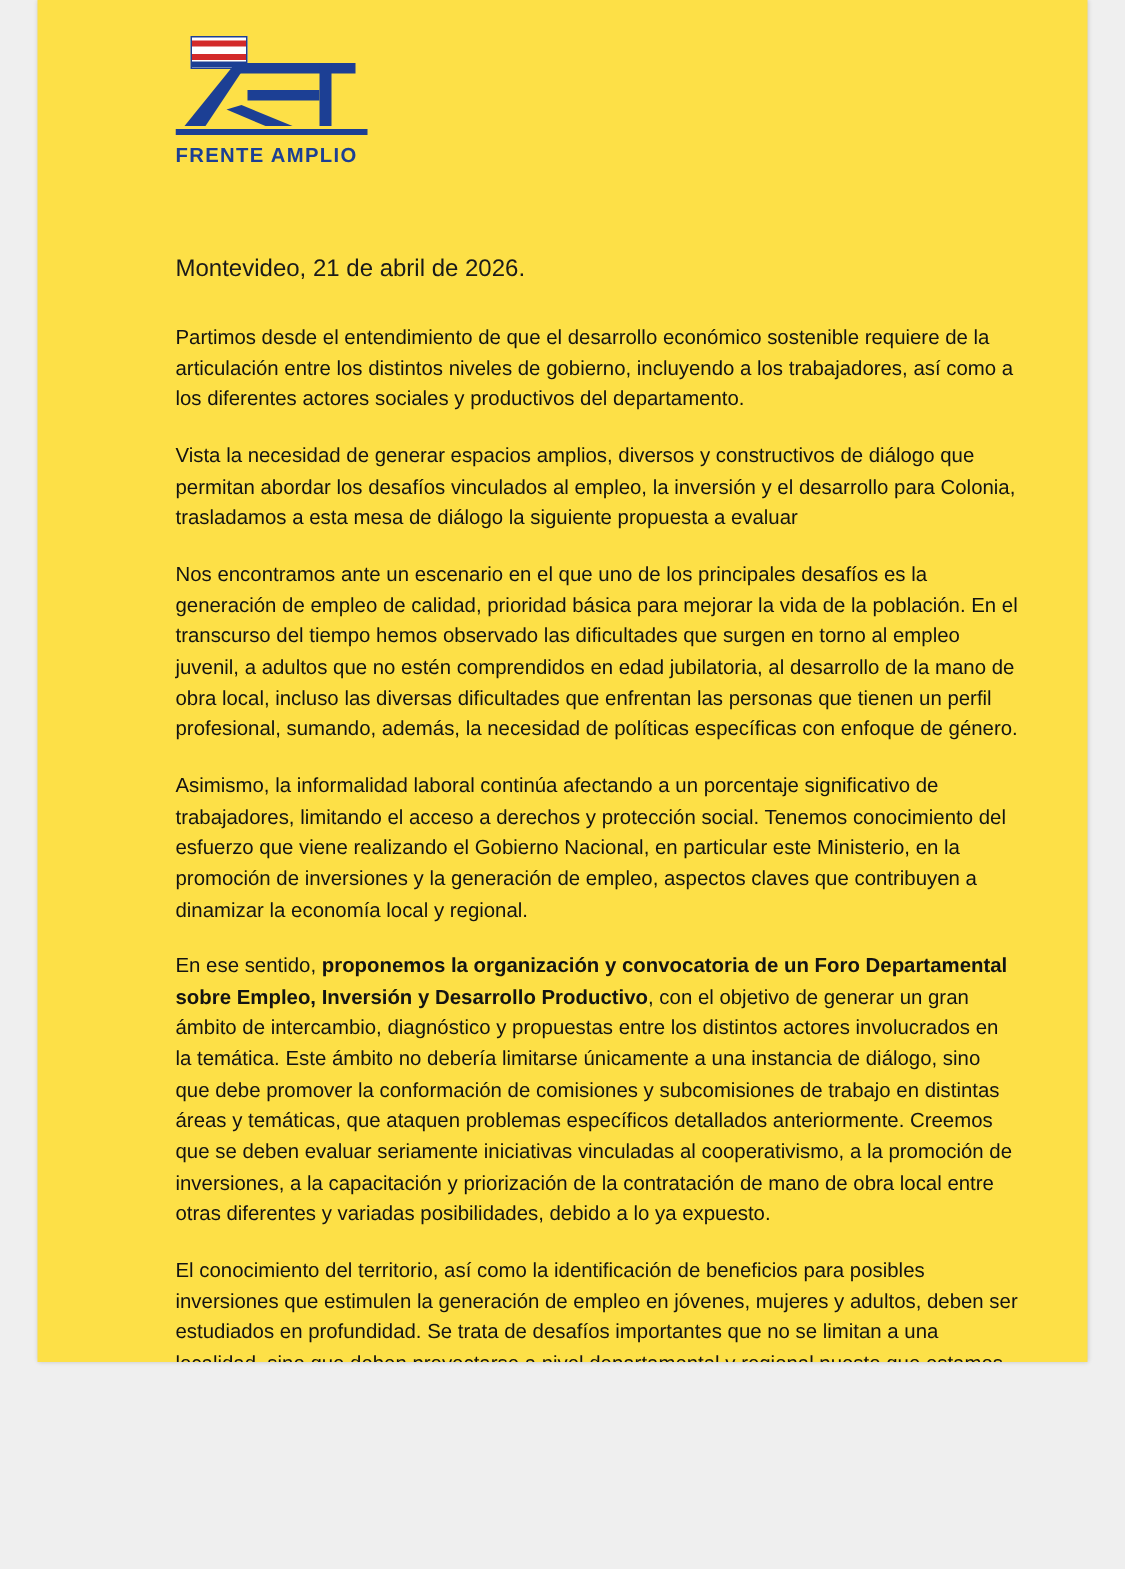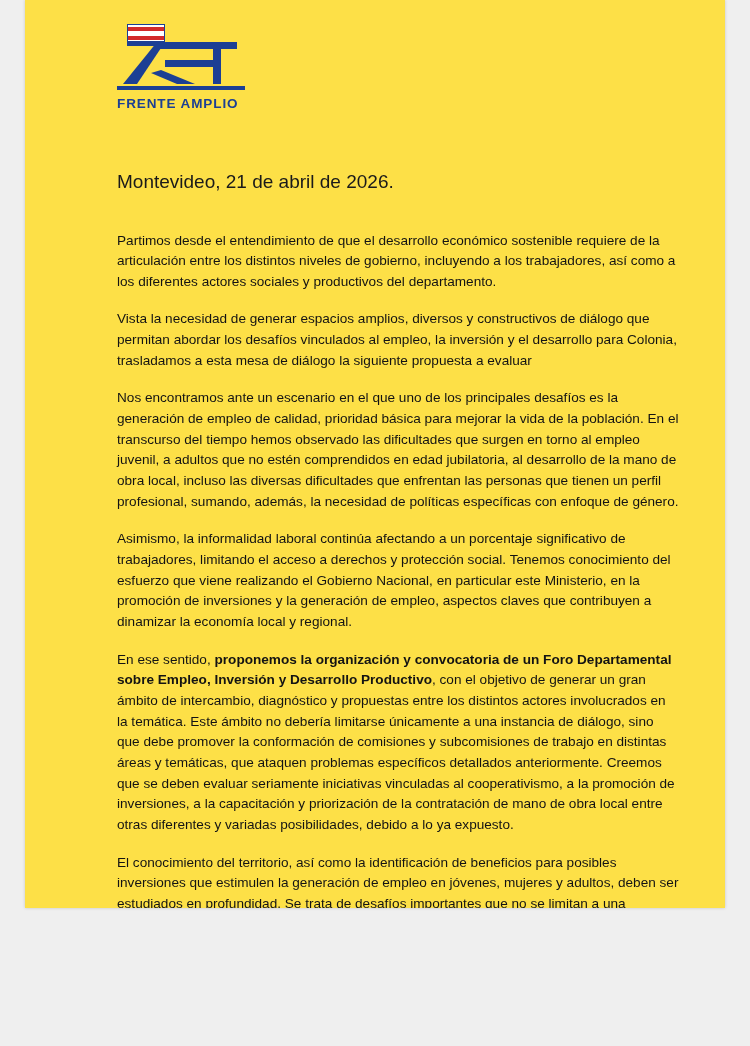--- a/index.html
+++ b/index.html
@@ -73,23 +73,23 @@
     color: #1c3f94;
     white-space: nowrap;
   }
   .body-area {
     position: absolute;
     left: 92px;
     top: 168px;
     width: 562px;
   }
   .date-line {
-    font-size: 19px;
+    font-size: 16px;
     color: #1a1a1a;
-    margin-bottom: 34px;
+    margin-bottom: 23px;
     line-height: 1.5;
   }
   p.para {
     font-size: 13.6px;
     color: #131313;
     line-height: 1.52;
     margin: 0 0 17px 0;
     text-align: left;
   }
   p.para.last {

